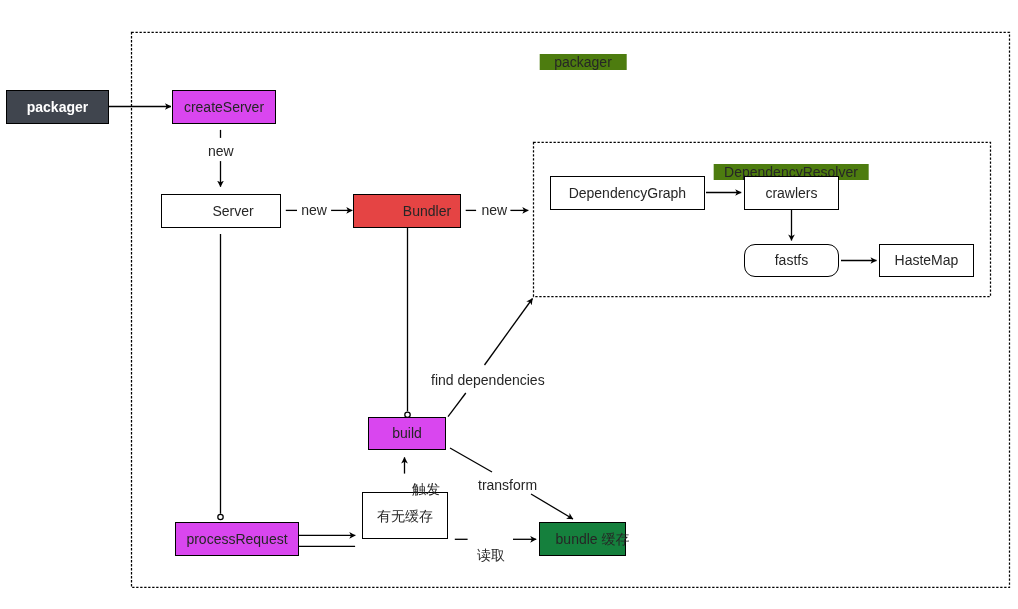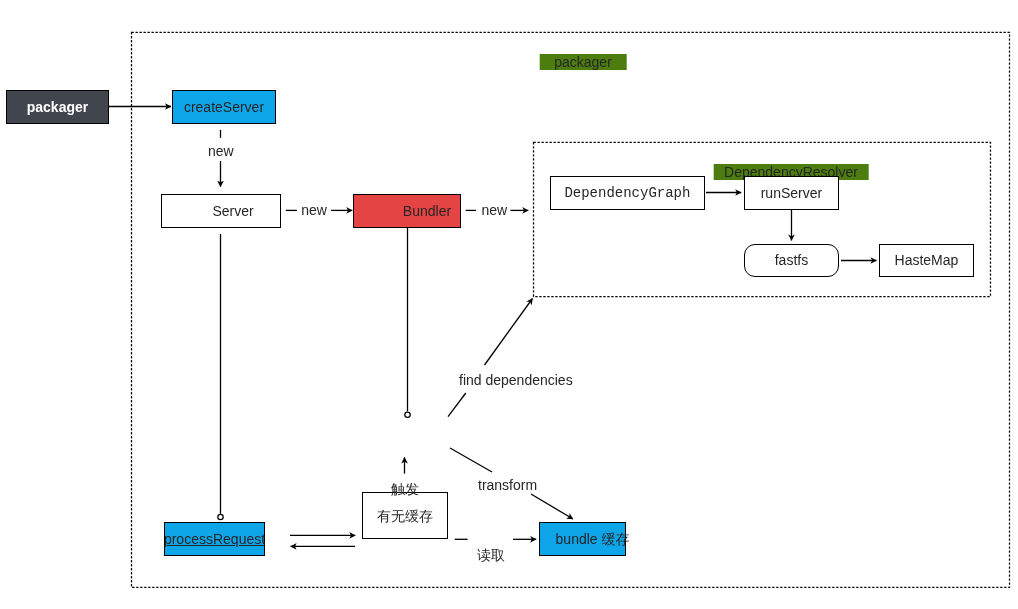--- a/index.html
+++ b/index.html
@@ -6,24 +6,24 @@
   html,body{margin:0;padding:0;background:#ffffff;}
   body{width:1018px;height:609px;overflow:hidden;
        font-family:"Liberation Sans",sans-serif;
        -webkit-font-smoothing:antialiased;}
   #canvas{position:relative;width:1018px;height:609px;background:#ffffff;}
   svg#wires{position:absolute;left:0;top:0;width:1018px;height:609px;pointer-events:none;}
   .node{position:absolute;box-sizing:border-box;border:1.3px solid #000000;
         display:flex;align-items:center;justify-content:center;
         font-size:14px;line-height:16px;color:#262626;white-space:nowrap;}
   .node.dark{background:#40454E;color:#ffffff;font-weight:bold;}
-  .node.green{background:#0ea5e9;}
+  .node.green{background:#d946ef;}
   .node.red{background:#E54444;padding-left:40px;}
   .node.white{background:#ffffff;}
-  .node.lgray{background:#0ea5e9;padding-left:20px;}
+  .node.lgray{background:#15803d;padding-left:20px;}
   .grouplabel{position:absolute;font-size:14px;line-height:16px;color:#262626;
               background:#4d7c0f;padding:0 10.4px;white-space:nowrap;transform:translateX(-50%);margin-top:30px;}
   .grouplabel.wide{padding:0 14.5px;}
   .edgelabel{position:absolute;font-size:14px;line-height:16px;color:#262626;
              white-space:nowrap;text-align:center;}
 </style>
 </head>
 <body>
 
 <div id="canvas">
@@ -80,29 +80,30 @@
     </g>
   </svg>
 
   <div class="grouplabel wide" style="left:583px;top:24px;">packager</div>
   <div class="grouplabel" style="left:791px;top:134px;">DependencyResolver</div>
 
   <div class="node dark" style="left:5.85px;top:89.85px;width:103.3px;height:34.1px;">packager</div>
   <div class="node green" style="left:171.75px;top:89.85px;width:104.5px;height:34.1px;">createServer</div>
   <div class="node white" style="left:160.75px;top:193.85px;width:120.5px;height:34.2px;padding-left:24px;">Server</div>
   <div class="node red" style="left:352.85px;top:193.85px;width:108.3px;height:34.2px;">Bundler</div>
-  <div class="node white" style="left:549.75px;top:175.85px;width:155.3px;height:34.1px;font-family:Liberation Mono, monospace;">DependencyGraph</div>
-  <div class="node white" style="left:743.75px;top:175.85px;width:95.4px;height:34.1px;">runServer</div>
+  <div class="node white" style="left:549.75px;top:175.85px;width:155.3px;height:34.1px;">DependencyGraph</div>
+  <div class="node white" style="left:743.75px;top:175.85px;width:95.4px;height:34.1px;">crawlers</div>
   <div class="node white" style="left:743.75px;top:243.85px;width:95.4px;height:33.1px;border-radius:11px;">fastfs</div>
   <div class="node white" style="left:878.75px;top:243.85px;width:95.4px;height:33.1px;">HasteMap</div>
-  <div class="node green" style="left:164px;top:521.85px;width:101px;height:34.1px;text-decoration:underline;">processRequest</div>
+  <div class="node green" style="left:367.85px;top:416.85px;width:78.4px;height:33.1px;">build</div>
+  <div class="node green" style="left:175px;top:521.85px;width:124px;height:34.1px;">processRequest</div>
   <div class="node white" style="left:361.85px;top:492px;width:86.3px;height:47px;">有无缓存</div>
   <div class="node lgray" style="left:538.85px;top:521.85px;width:87.4px;height:34.1px;">bundle 缓存</div>
 
   <div class="edgelabel" style="left:208px;top:143px;">new</div>
   <div class="edgelabel" style="left:301.2px;top:202.4px;">new</div>
   <div class="edgelabel" style="left:481.4px;top:202.4px;">new</div>
-  <div class="edgelabel" style="left:431px;top:372px;margin-left:28px;">find dependencies</div>
+  <div class="edgelabel" style="left:431px;top:372px;">find dependencies</div>
   <div class="edgelabel" style="left:478px;top:477px;">transform</div>
-  <div class="edgelabel" style="left:391px;top:481px;">触发</div>
+  <div class="edgelabel" style="left:412px;top:481px;">触发</div>
   <div class="edgelabel" style="left:477px;top:531px;margin-top:16px;">读取</div>
 
 </div>
 
 </body></html>

